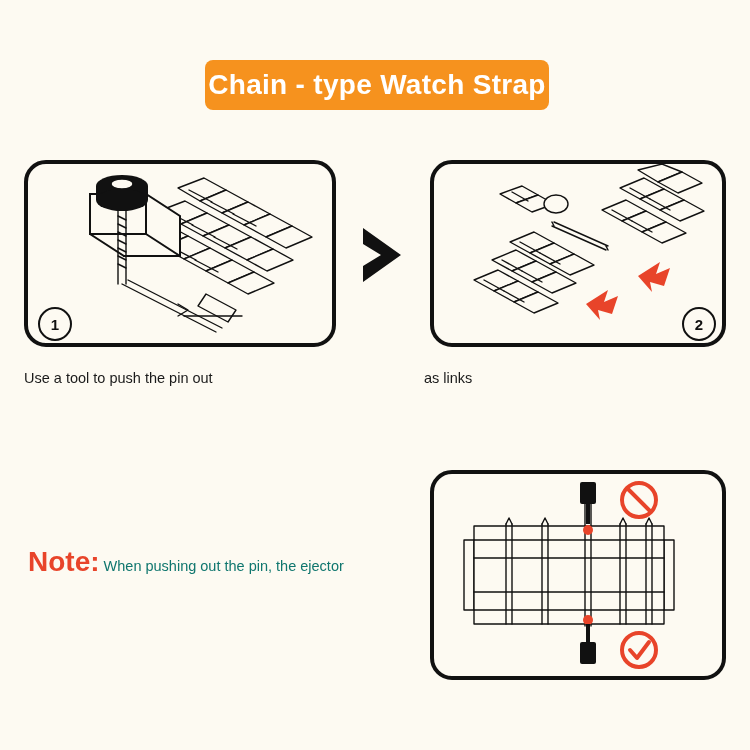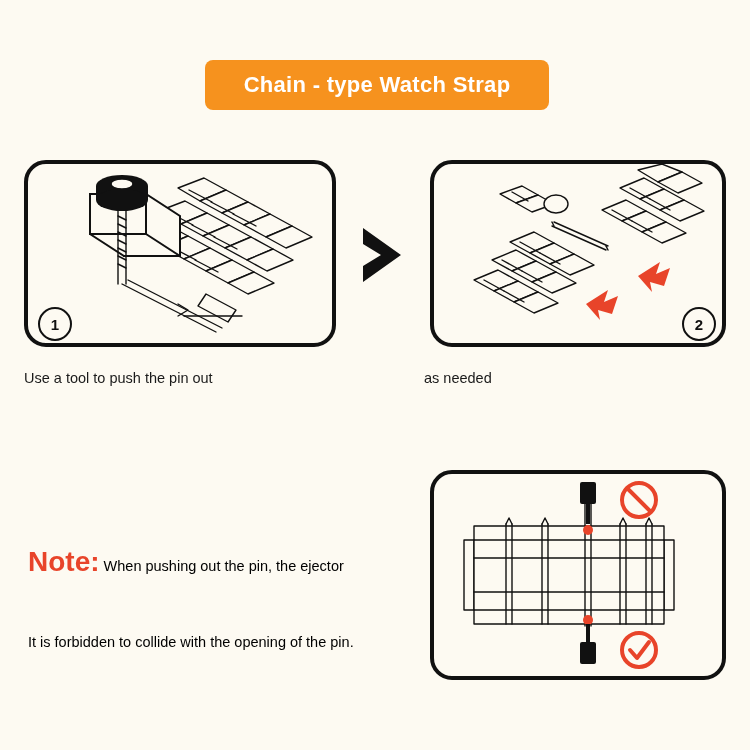--- a/index.html
+++ b/index.html
@@ -26,21 +26,21 @@
     left: 205px;
     top: 60px;
     width: 344px;
     height: 50px;
     border-radius: 8px;
     background: #f6921e;
     display: flex;
     align-items: center;
     justify-content: center;
     color: #ffffff;
-    font-size: 22px;
+    font-size: 28px;
     font-weight: bold;
     letter-spacing: .3px;
   }
 
   
   .panel {
     position: absolute;
     border: 4px solid #111;
     border-radius: 22px;
     background: #fdfaf2;
@@ -87,21 +87,21 @@
     color: #e8442a;
     font-size: 14.5px;
     line-height: 1.55;
   }
   .note .lead {
     font-size: 28px;
     font-weight: bold;
     color: #e8442a;
     vertical-align: baseline;
   }
-  .note .body { color: #000000; margin-top: 48px; }
+  .note .body { color: #0f766e; }
 
   svg { display: block; }
   .ln { fill: none; stroke: #111; stroke-width: 2; stroke-linejoin: round; stroke-linecap: round; }
   .ln-thin { fill: none; stroke: #111; stroke-width: 1.4; stroke-linejoin: round; stroke-linecap: round; }
   .fillw { fill: #fdfaf2; stroke: #111; stroke-width: 2; }
   .fillw-thin { fill: #fdfaf2; stroke: #111; stroke-width: 1.4; }
   .blk { fill: #111; }
   .red { fill: #e8442a; }
 </style>
 </head>
@@ -248,29 +248,28 @@
       <g class="red">
         <polygon points="152,140 174,126 170,138 184,132 178,150 164,146 166,156"></polygon>
       </g>
     </svg>
     <div class="step-num" style="left: 248px; top: 143px;">
       <span>2</span>
     </div>
   </div>
 
   <div class="caption" id="cap2">
-    <div>as needed</div>
+    <div>as links</div>
   </div>
 
   <div class="note">
     <div>
       <span class="lead">Note:</span>
       <span class="body">When pushing out the pin, the ejector</span>
     </div>
-    <div class="body">It is forbidden to collide with the opening of the pin.</div>
   </div>
 
   <div class="panel" id="panel3">
     <svg width="288" height="202" viewBox="0 0 288 202">
 
       <g class="ln-thin">
         <rect class="fillw-thin" x="40" y="52" width="190" height="98"></rect>
         <rect class="fillw-thin" x="40" y="66" width="190" height="70"></rect>
         <line x1="40" y1="84" x2="230" y2="84"></line>
         <line x1="40" y1="118" x2="230" y2="118"></line>

